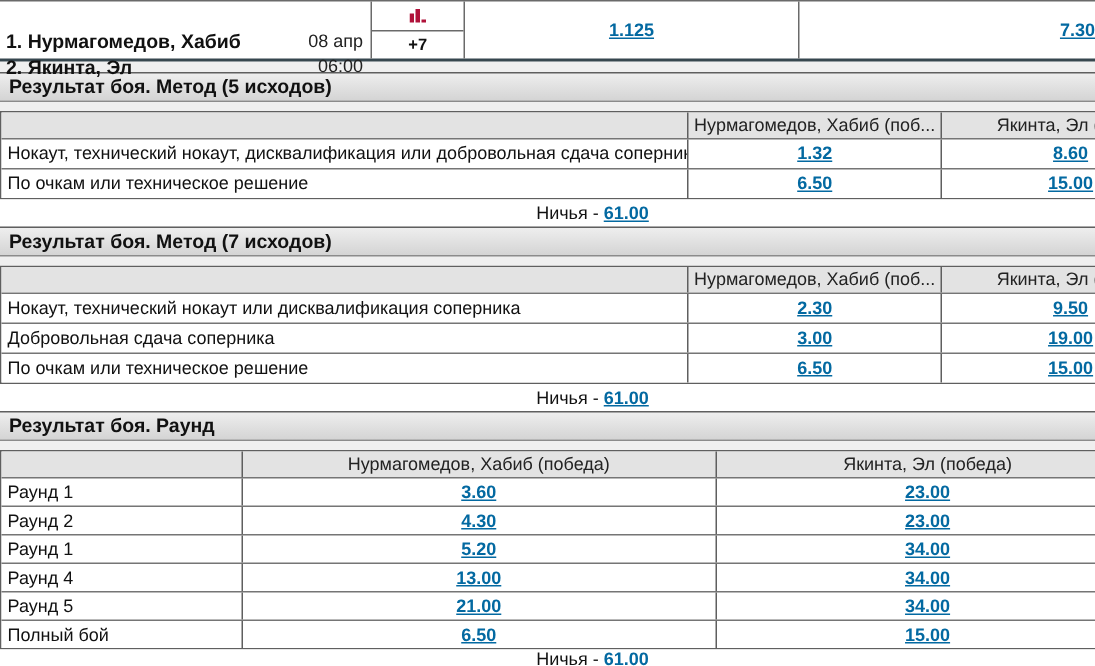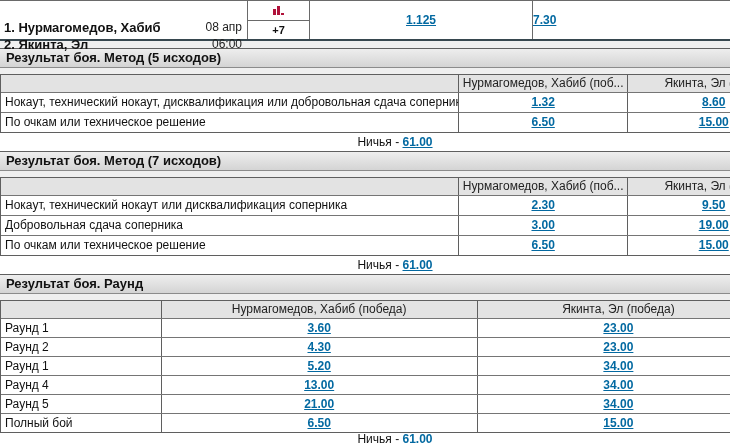--- a/index.html
+++ b/index.html
@@ -19,21 +19,21 @@
     padding:18px 5px 0 4px;}
   .m-fighters div{font-weight:bold;font-size:13px;line-height:17px;white-space:nowrap;}
   .m-when{text-align:right;font-size:12px;line-height:17px;color:#222;}
   .m-extra{width:62px;box-sizing:border-box;border-right:1px solid #6a6a6a;
     display:flex;flex-direction:column;}
   .m-extra>div{flex:1;display:flex;align-items:center;justify-content:center;}
   .m-stats{border-bottom:1px solid #6a6a6a;cursor:pointer;}
   .m-plus{font-size:11px;font-weight:bold;cursor:pointer;}
   .m-odd1{width:223px;box-sizing:border-box;border-right:1px solid #6a6a6a;
     display:flex;align-items:center;justify-content:center;}
-  .m-odd2{flex:1;display:flex;align-items:center;justify-content:flex-start;}
+  .m-odd2{flex:1;display:flex;align-items:center;justify-content:flex-end;}
   .odds{color:#0369a1;font-weight:bold;font-size:12px;text-decoration:underline;cursor:pointer;}
   
   .sec{
     height:20px;box-sizing:border-box;line-height:18px;
     border-top:1px solid #5f5f5f;border-bottom:1px solid #8b8b8b;
     background:linear-gradient(#eeeeee,#d4d4d4);
     font-weight:bold;font-size:13px;padding-left:6px;cursor:pointer;
   }
   .gap6{height:6px;}
   .gap7{height:7px;}

